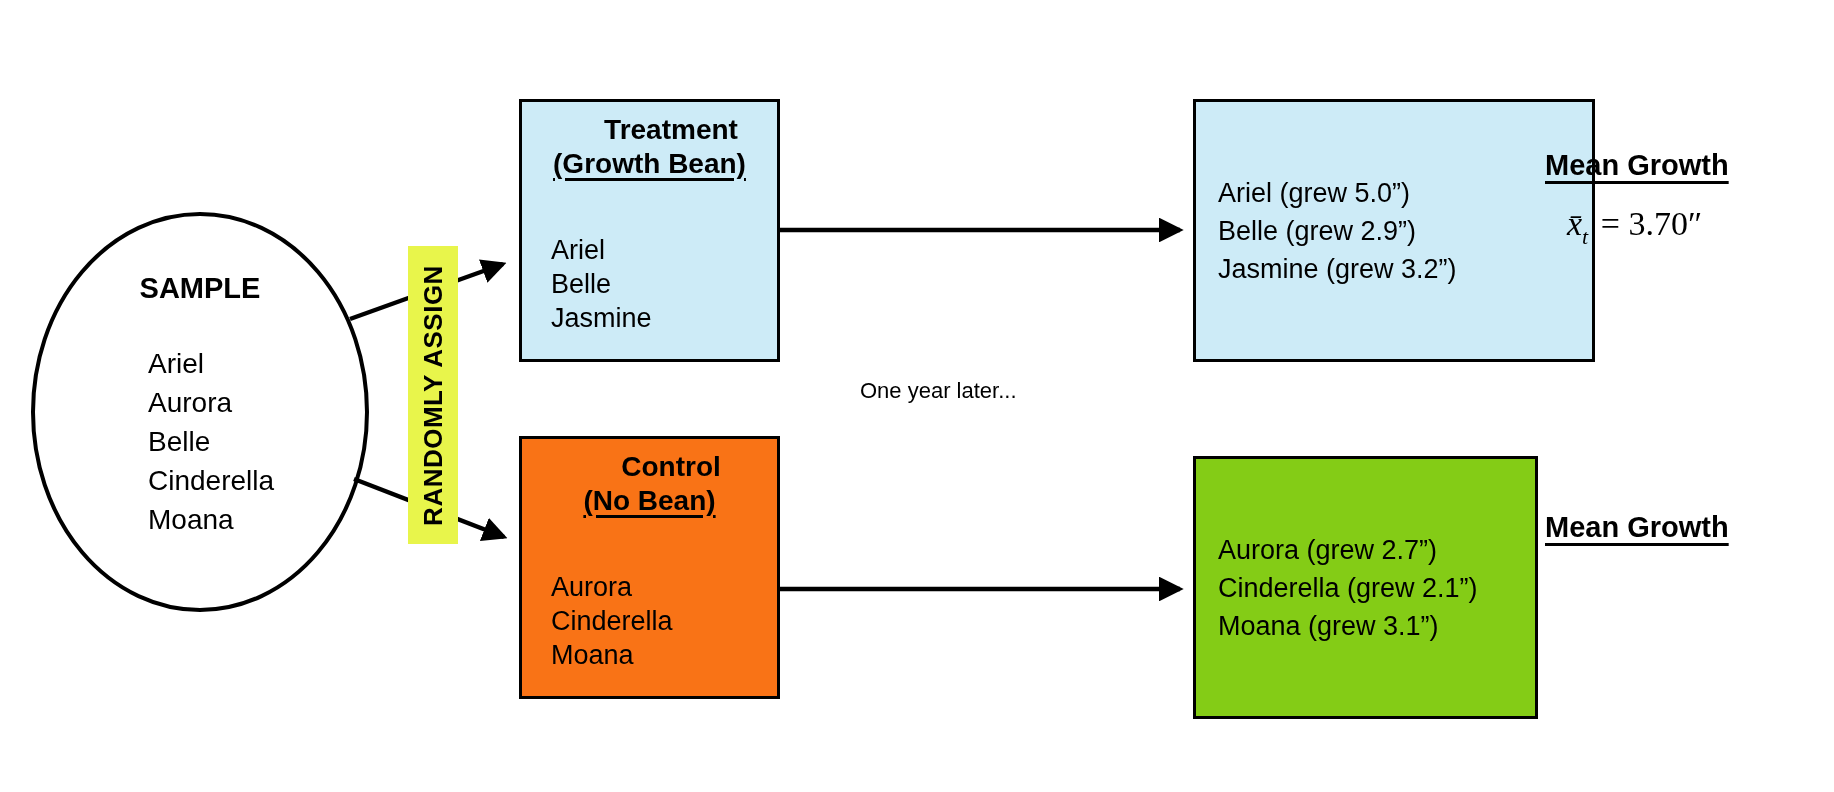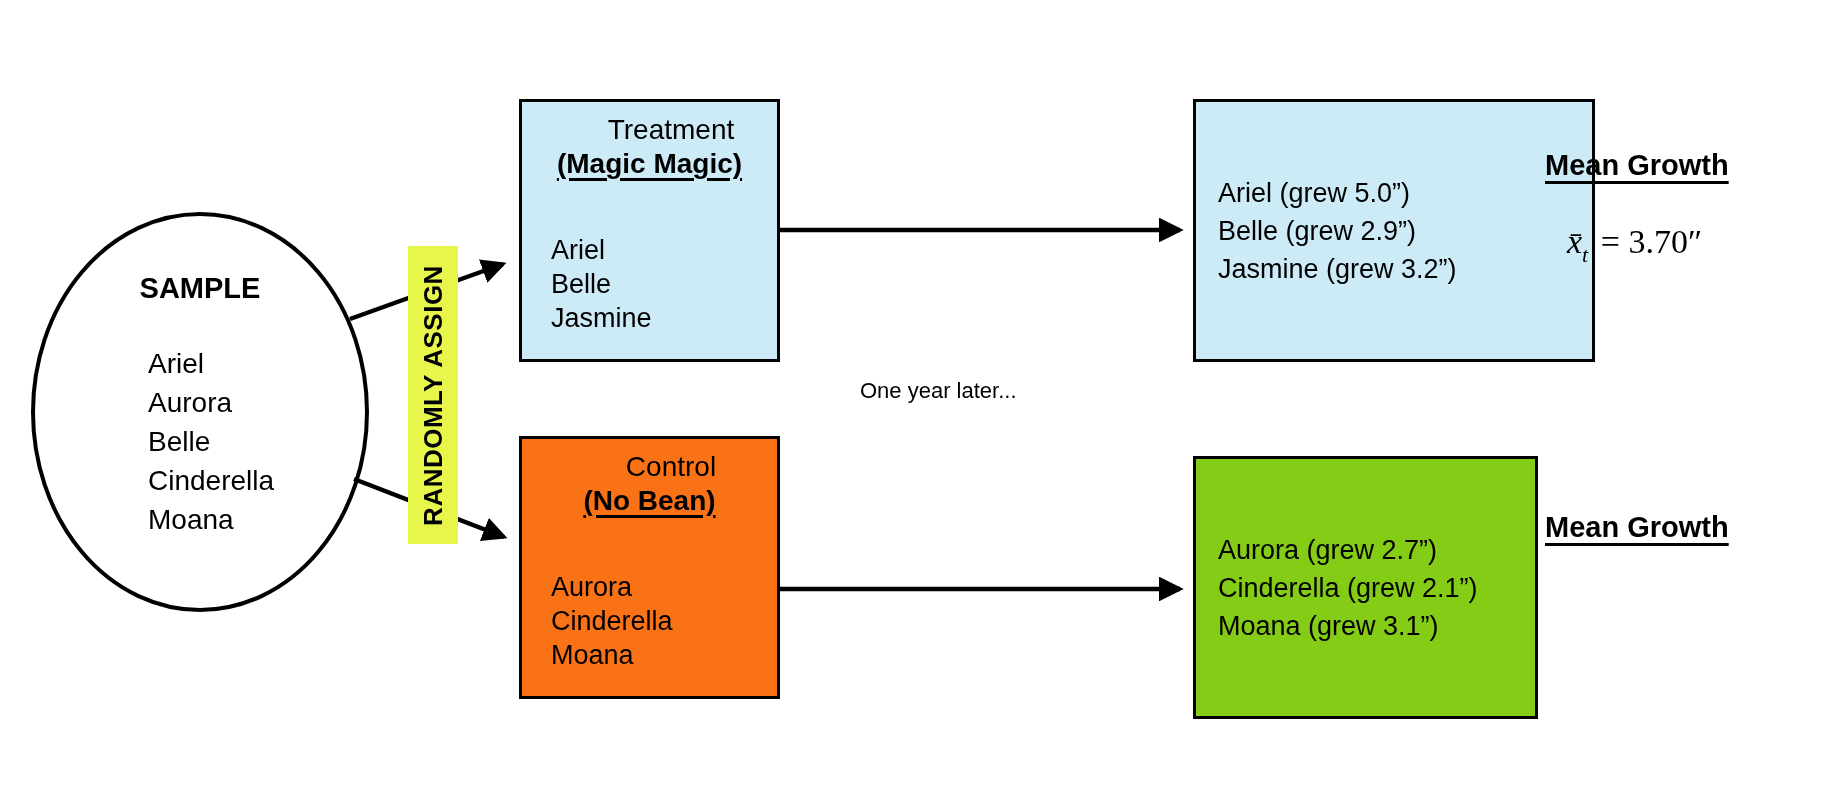--- a/index.html
+++ b/index.html
@@ -52,21 +52,21 @@
   
   .group-box {
     box-sizing: border-box;
     border: 3px solid #000000;
     z-index: 2;
   }
   .box-treatment { left: 519px; top: 99px;  width: 261px; height: 263px; background: #CDEBF7; }
   .box-control   { left: 519px; top: 436px; width: 261px; height: 263px; background: #f97316; }
   .group-head { padding-top: 11px; text-align: center; }
   .group-title {
-    font-size: 28px; font-weight: normal; line-height: 34px; padding-left: 43px;
+    font-size: 28px; font-weight: bold; line-height: 34px; padding-left: 43px;
   }
   .group-subtitle {
     font-size: 28px; font-weight: bold; line-height: 34px;
     text-decoration: underline;
     text-decoration-thickness: 3px;
     text-underline-offset: 5px;
   }
   .group-members {
     margin-top: 52px; margin-left: 29px;
     font-size: 27px; line-height: 34px;
@@ -93,21 +93,21 @@
   .mean-block { z-index: 2; }
   .mean-top    { left: 1545px; top: 148px; }
   .mean-bottom { left: 1545px; top: 510px; }
   .mean-heading {
     font-size: 29px; font-weight: bold; line-height: 34px;
     text-decoration: underline;
     text-decoration-thickness: 3px;
     text-underline-offset: 6px;
   }
   .mean-formula {
-    margin-top: 40px;
+    margin-top: 22px;
     padding-left: 22px;
     font-family: "Liberation Serif", serif;
     font-size: 34px;
     line-height: 40px;
   }
   .mean-formula .mvar { font-style: italic; }
   .mean-formula .msub {
     font-style: italic;
     font-size: 22px;
     position: relative; top: 9px;
@@ -142,21 +142,21 @@
     <div>Moana</div>
   </div>
 
   <div class="abs assign-band">
     <span>RANDOMLY ASSIGN</span>
   </div>
 
   <div class="abs group-box box-treatment">
     <div class="group-head">
       <div class="group-title">Treatment</div>
-      <div class="group-subtitle">(Magic Magic)</div>
+      <div class="group-subtitle">(Growth Bean)</div>
     </div>
     <div class="group-members">
       <div>Ariel</div>
       <div>Belle</div>
       <div>Jasmine</div>
     </div>
   </div>
 
   <div class="abs group-box box-control">
     <div class="group-head">

